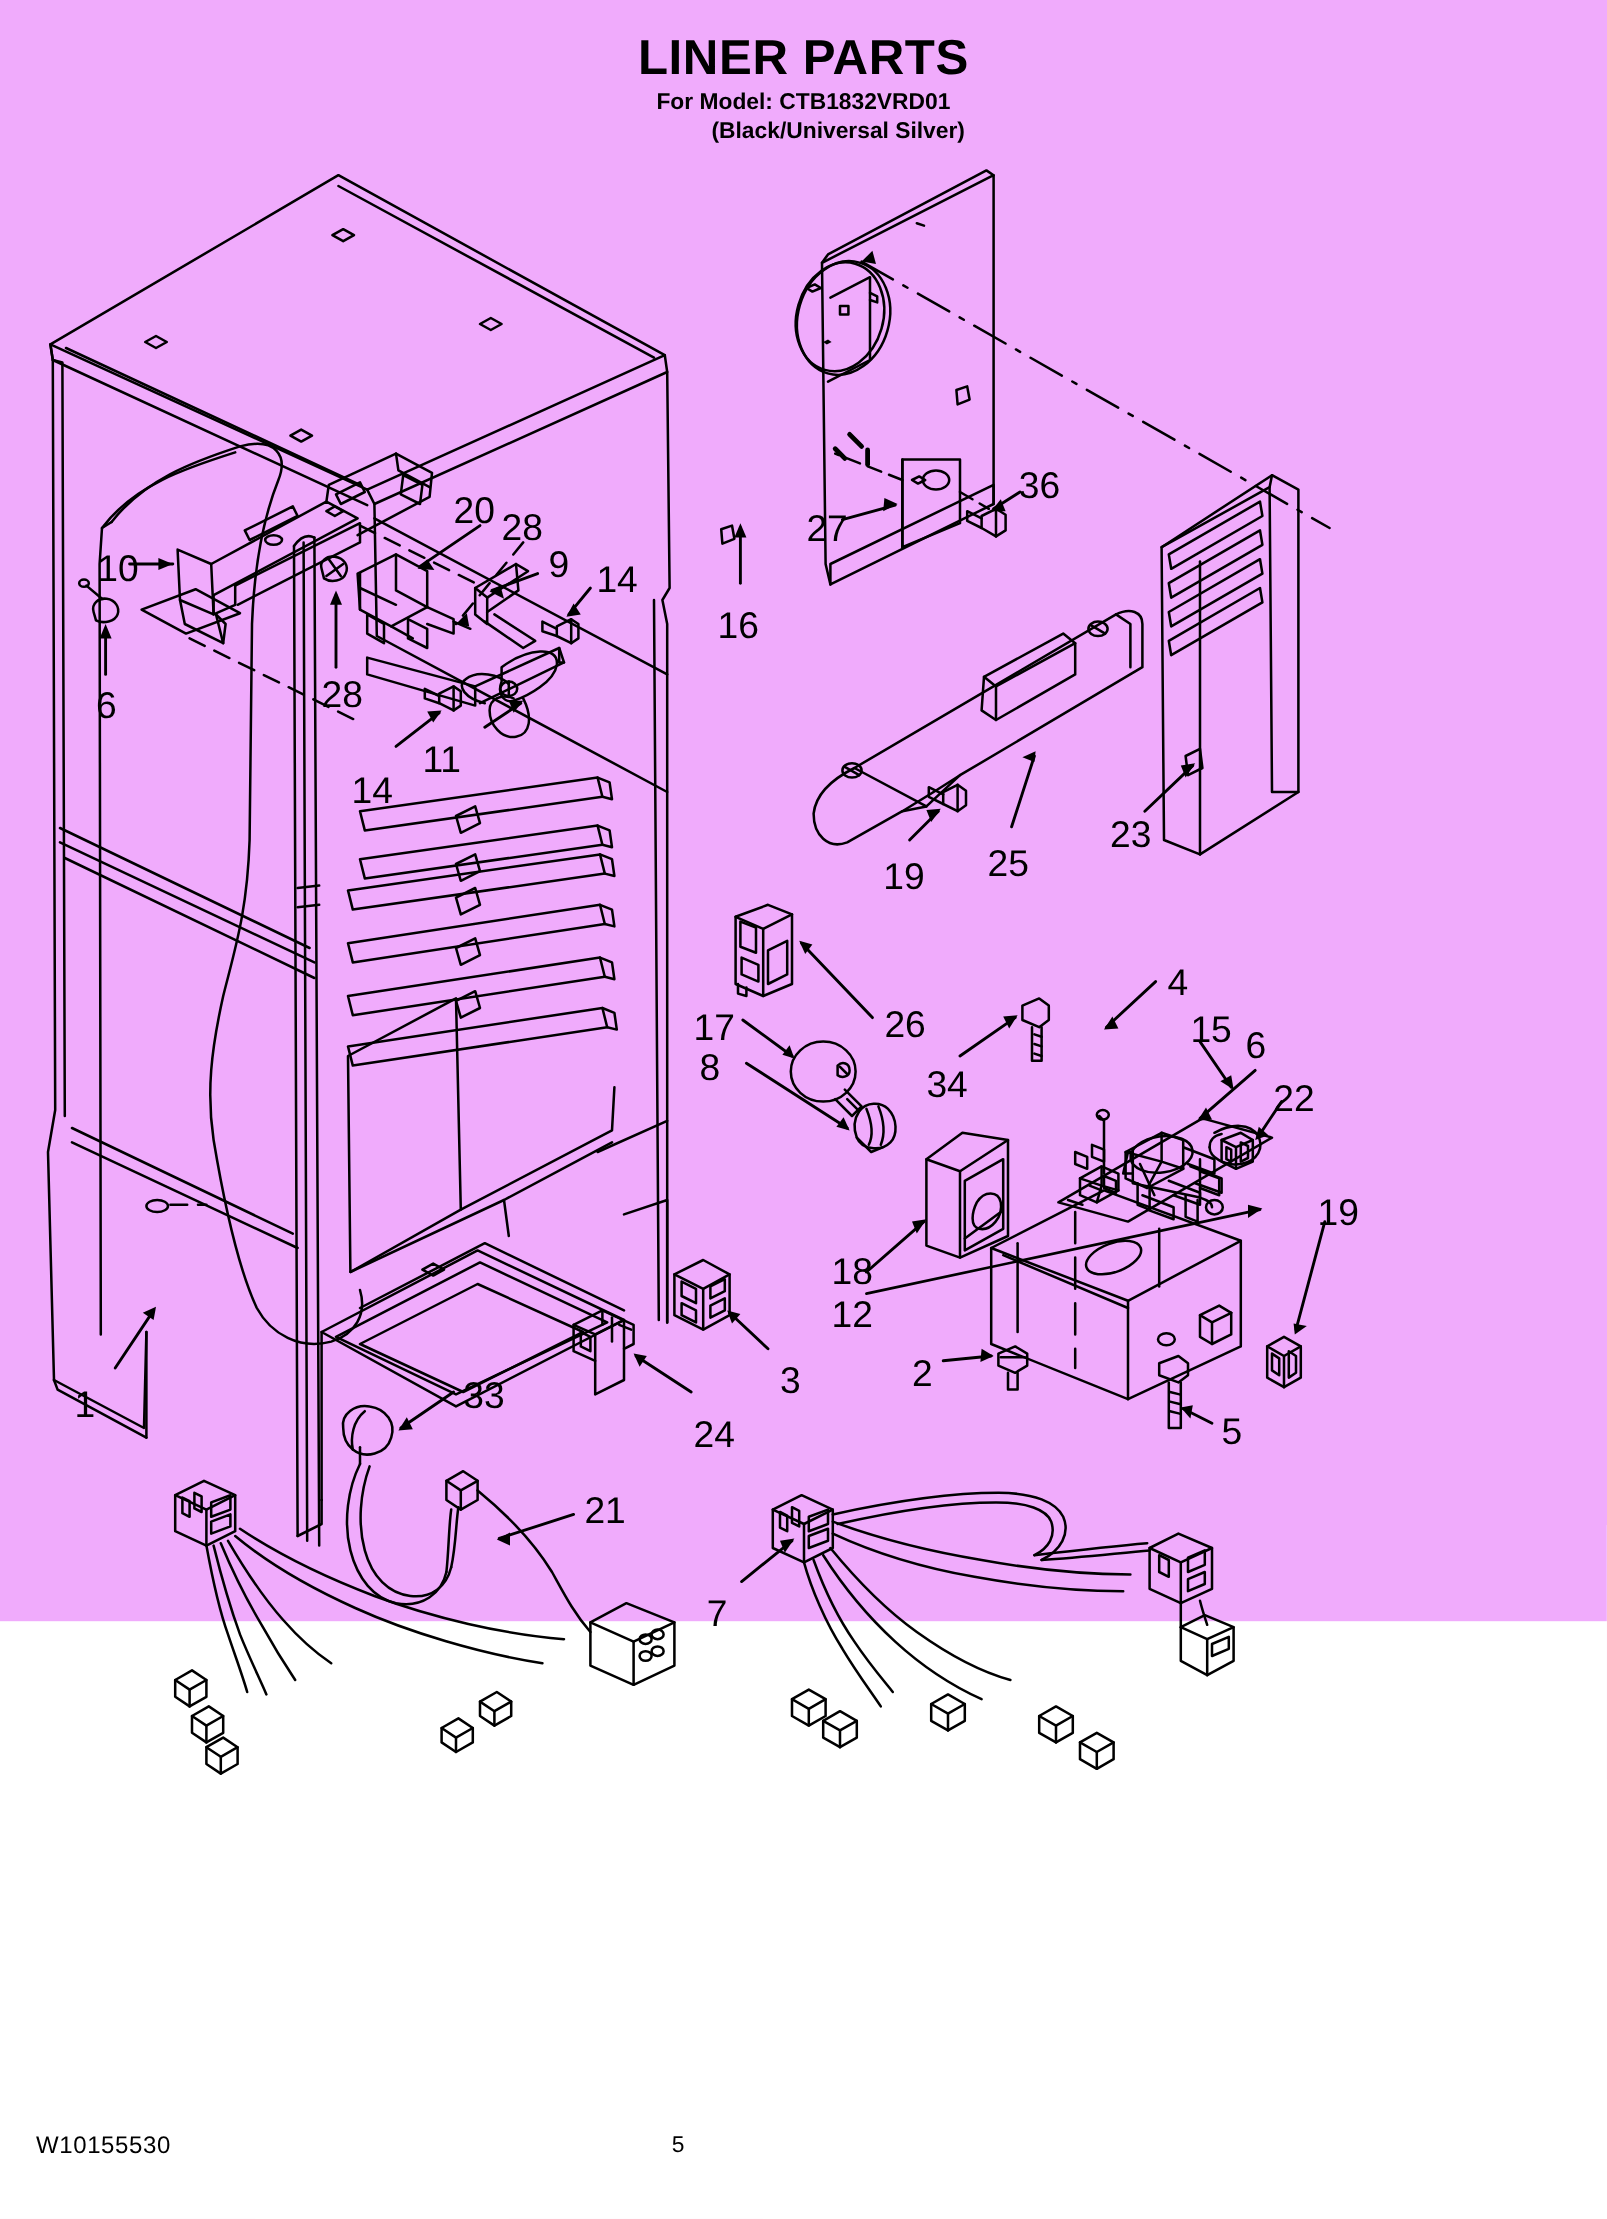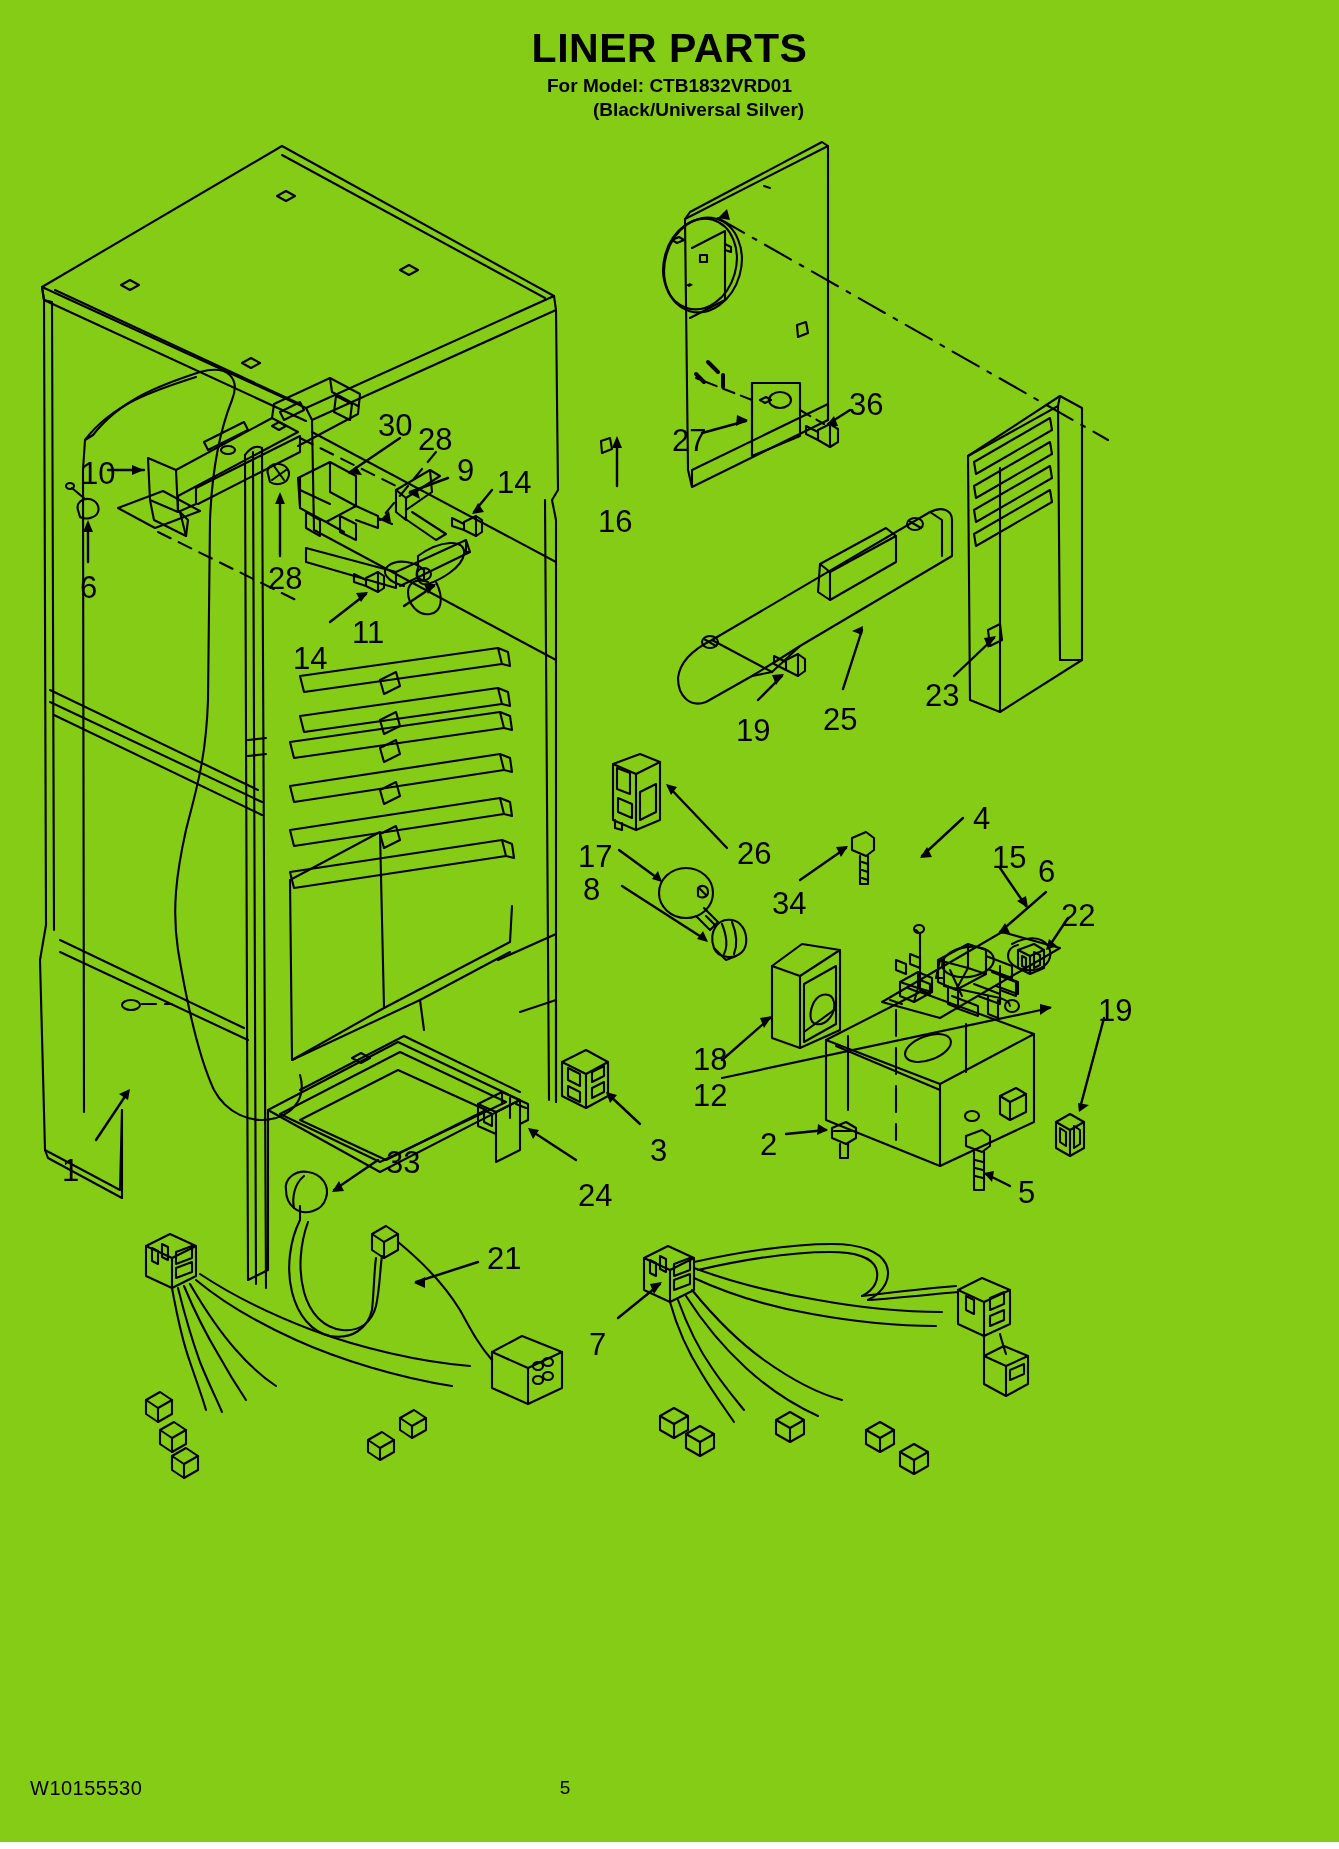--- a/index.html
+++ b/index.html
@@ -11,22 +11,22 @@
     width: 1339px;
     height: 1849px;
     font-family: "Liberation Sans", sans-serif;
     color: #000000;
     position: relative;
     overflow: hidden;
   }
   #page {
     position: relative;
     width: 1339px;
-    height: 1842px;
-    background: #84cc16;
+    height: 1351px;
+    background: #f0abfc;
   }
   
   .header {
     position: absolute;
     top: 26px;
     left: 0;
     width: 1339px;
     text-align: center;
   }
   .title {
@@ -716,21 +716,21 @@
       <div class="callout" style="left: 487px; top: 1243px;">21</div>
       <div class="callout" style="left: 1061px; top: 900px;">22</div>
       <div class="callout" style="left: 925px; top: 680px;">23</div>
       <div class="callout" style="left: 578px; top: 1180px;">24</div>
       <div class="callout" style="left: 823px; top: 704px;">25</div>
       <div class="callout" style="left: 737px; top: 838px;">26</div>
       <div class="callout" style="left: 672px; top: 425px;">27</div>
       <div class="callout" style="left: 418px; top: 424px;">28</div>
       <div class="callout" style="left: 268px; top: 563px;">28</div>
       <div class="callout" style="left: 736px; top: 715px;">19</div>
-      <div class="callout" style="left: 378px; top: 410px;">30</div>
+      <div class="callout" style="left: 378px; top: 410px;">20</div>
       <div class="callout" style="left: 386px; top: 1147px;">33</div>
       <div class="callout" style="left: 772px; top: 888px;">34</div>
       <div class="callout" style="left: 849px; top: 389px;">36</div>
     </div>
 
   <div class="footer-left">W10155530</div>
   <div class="footer-center">5</div>
 
 </div>
 

